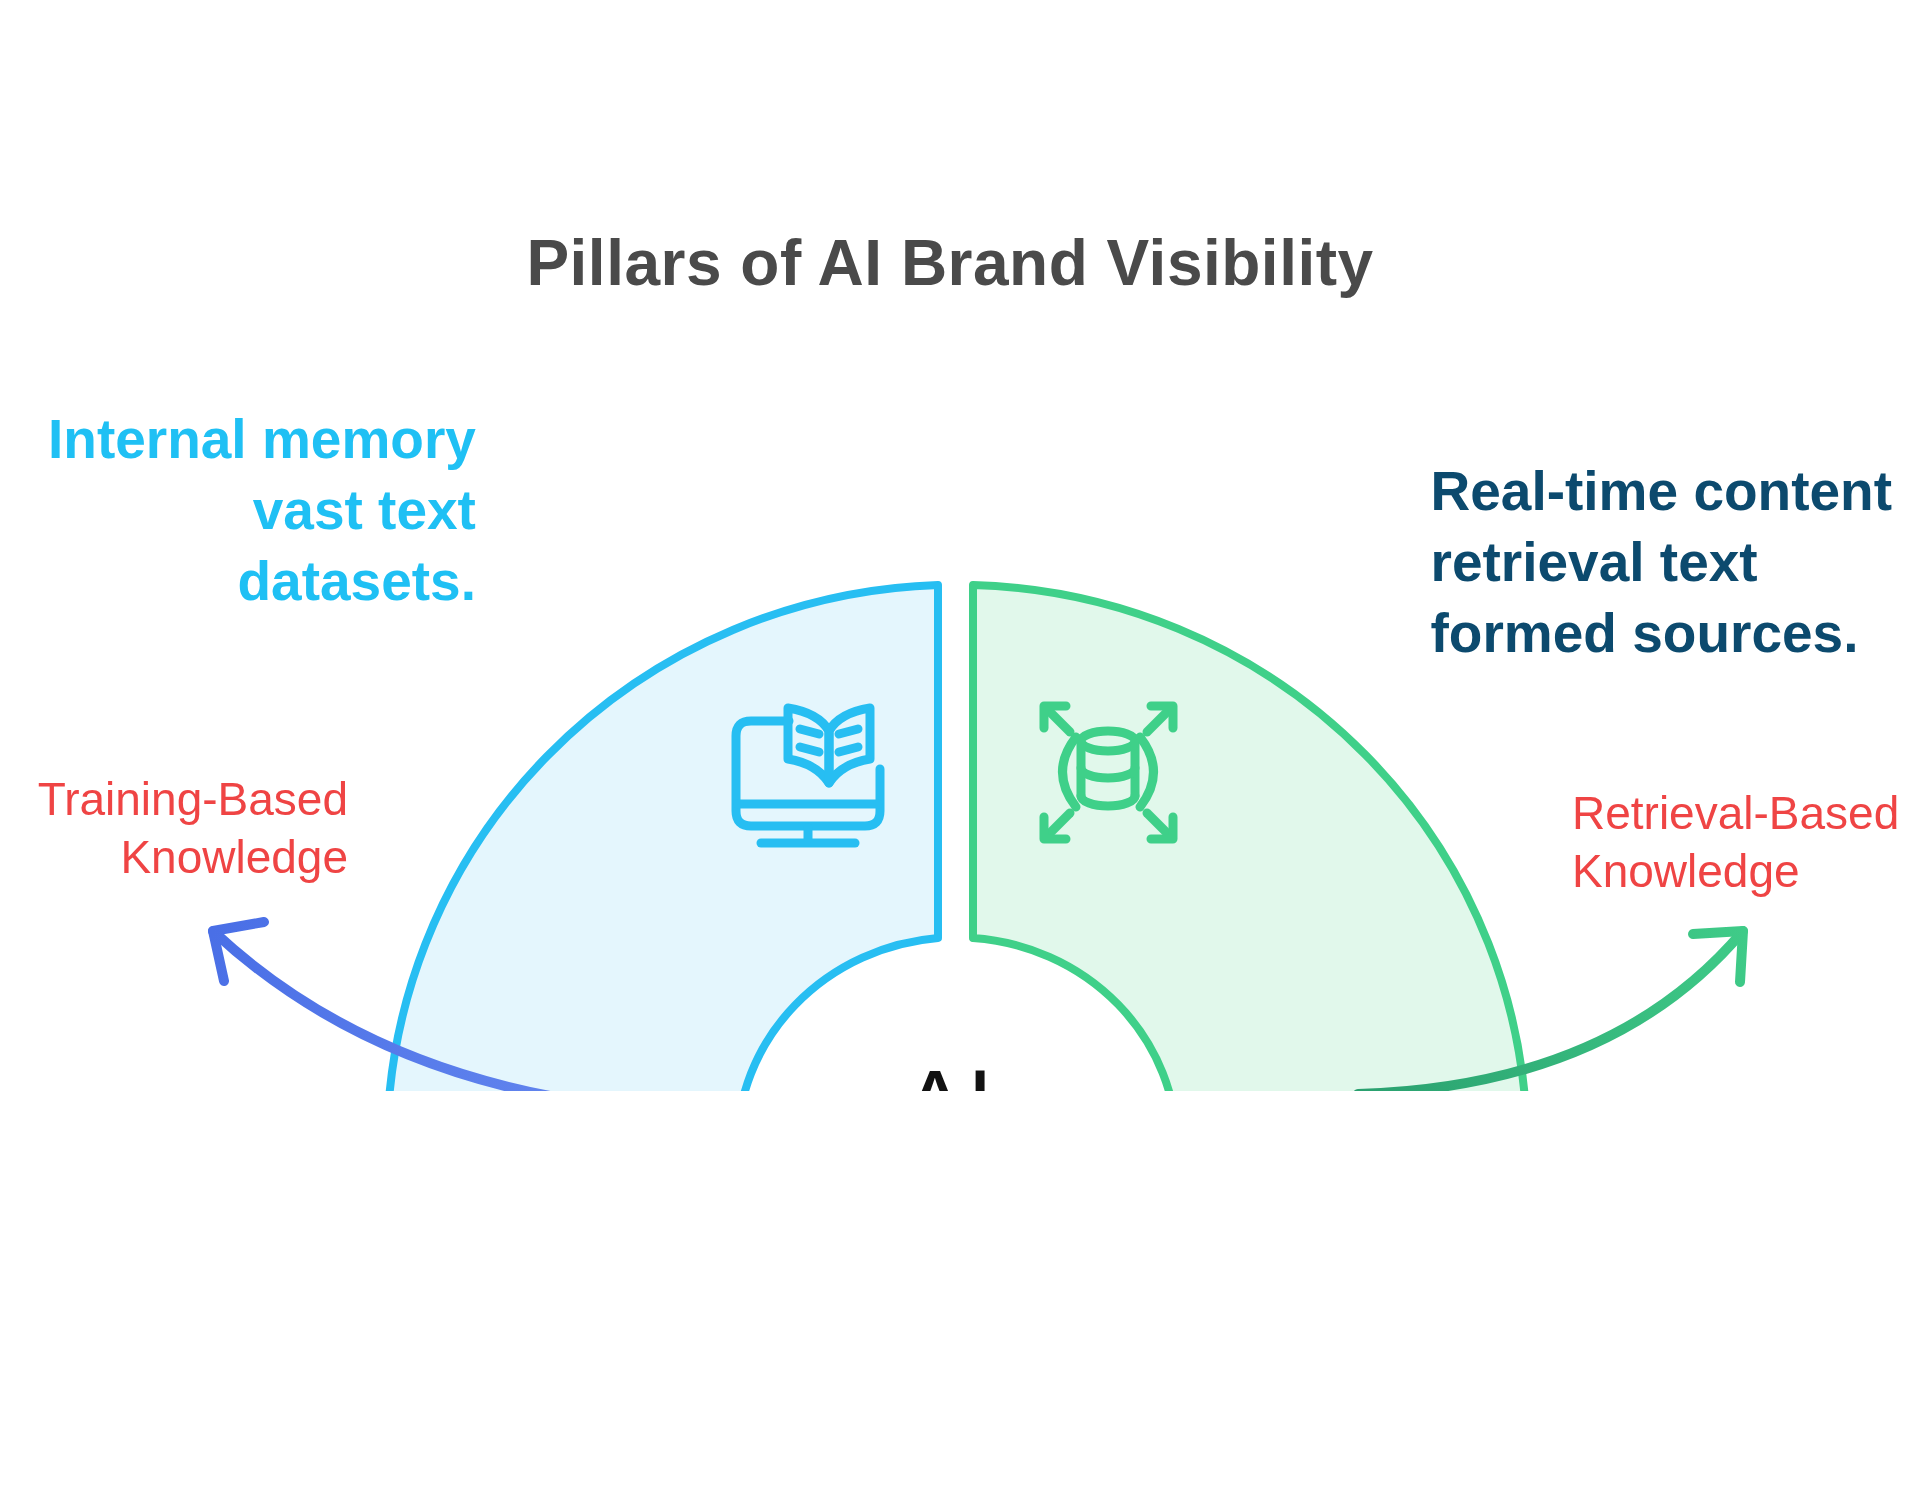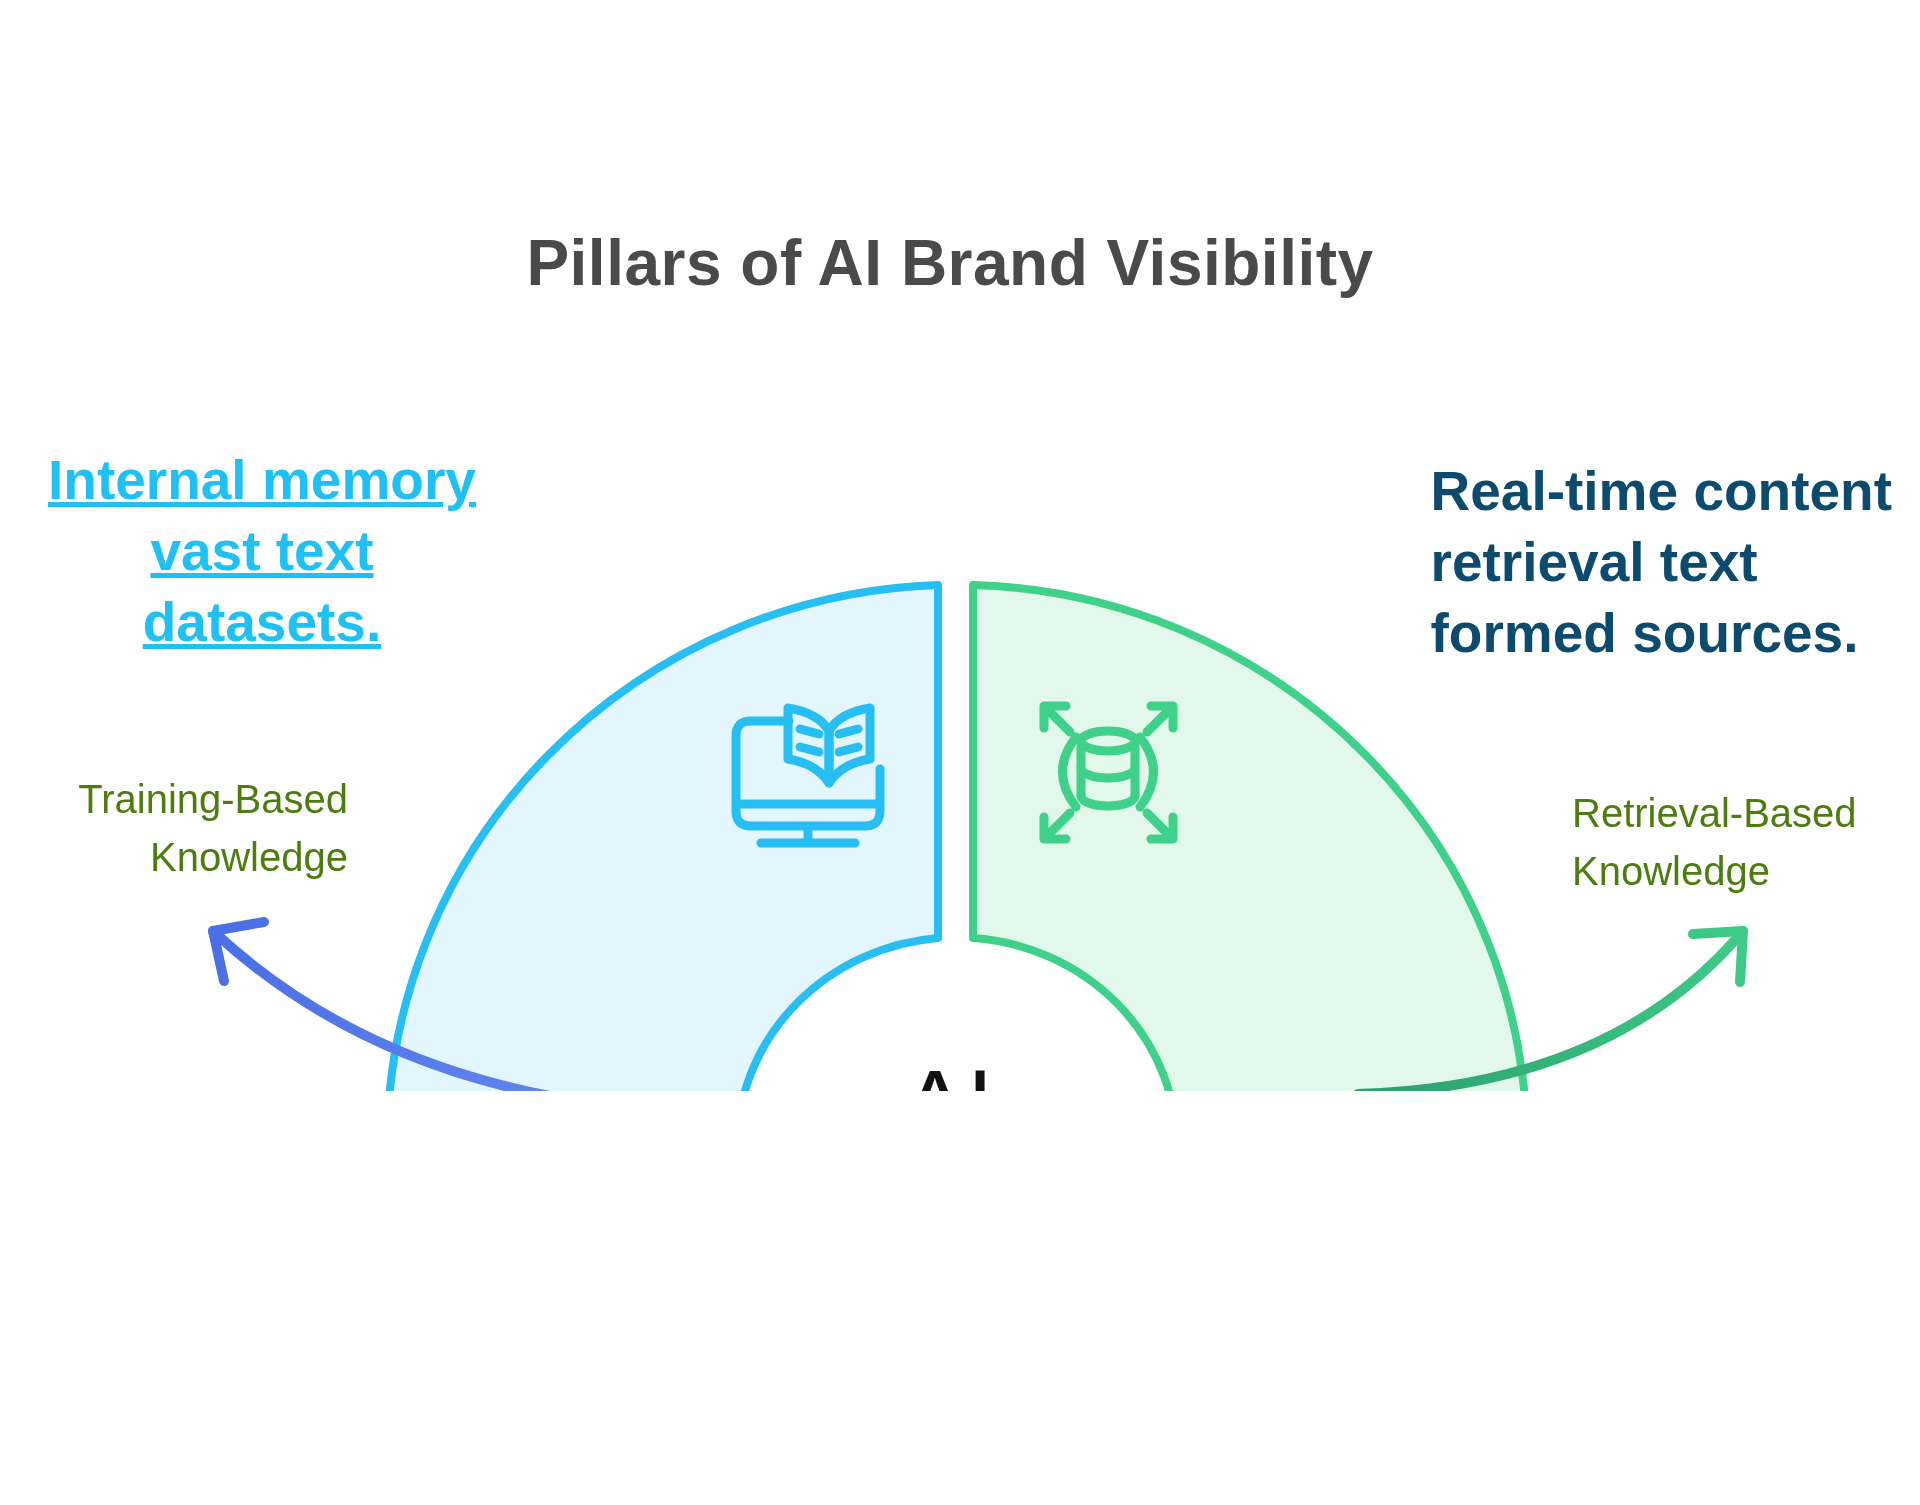--- a/index.html
+++ b/index.html
@@ -6,24 +6,24 @@
   .stage{
     position:relative;width:1920px;height:1091px;background:#ffffff;overflow:hidden;
     font-family:"Liberation Sans", sans-serif;
   }
   .title{
     position:absolute;top:226px;left:0;width:1900px;text-align:center;
     font-weight:bold;font-size:64px;color:#4a4a4a;letter-spacing:.5px;
   }
   .desc span{display:block;}
   .desc{position:absolute;font-weight:bold;font-size:55px;line-height:71px;}
-  .left-desc{left:48px;top:445px;text-align:center;color:#1fc0f4;text-decoration:underline;}
+  .left-desc{left:48px;top:404px;text-align:right;color:#1fc0f4;}
   .right-desc{right:28px;top:456px;text-align:left;color:#0c4a6e;}
   .label span{display:block;}
-  .label{position:absolute;font-size:40px;line-height:58px;color:#4d7c0f;}
+  .label{position:absolute;font-size:46px;line-height:58px;color:#ef4444;}
   .left-label{left:0;top:770px;width:348px;text-align:right;}
   .right-label{left:1572px;top:784px;text-align:left;}
   .ai-label{
     position:absolute;left:948px;top:1054px;transform:translateX(-50%);
     font-size:96px;line-height:100px;color:#121212;font-weight:400;
   }
   .diagram-svg{position:absolute;left:0;top:0;}
 </style>
 </head>
 <body>

